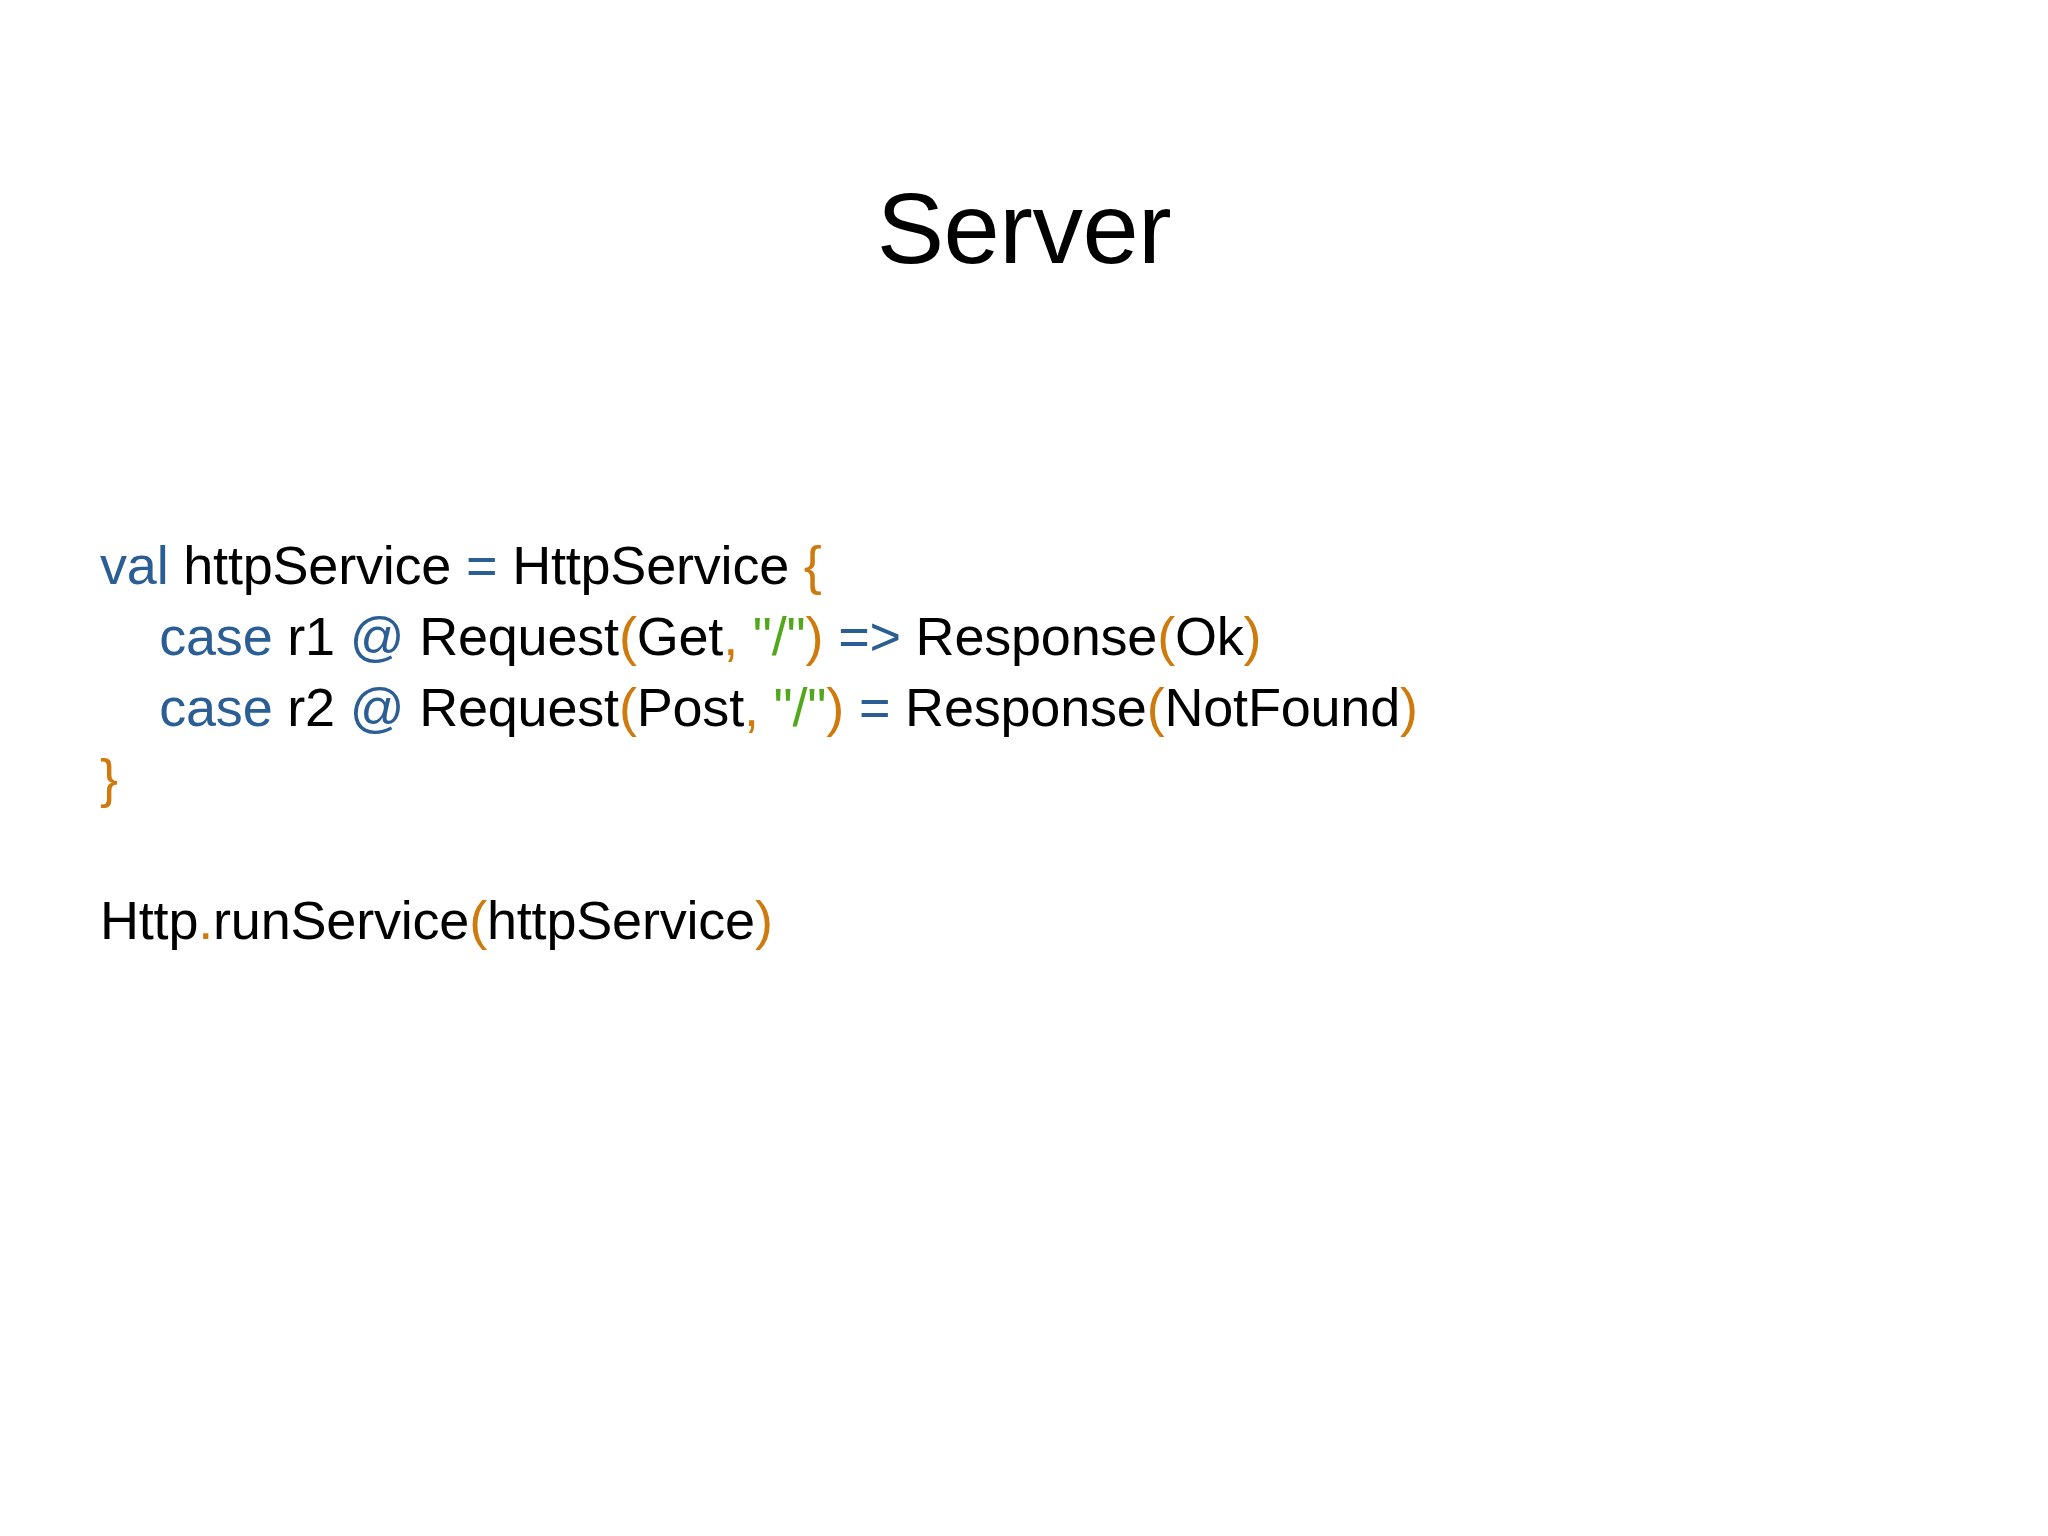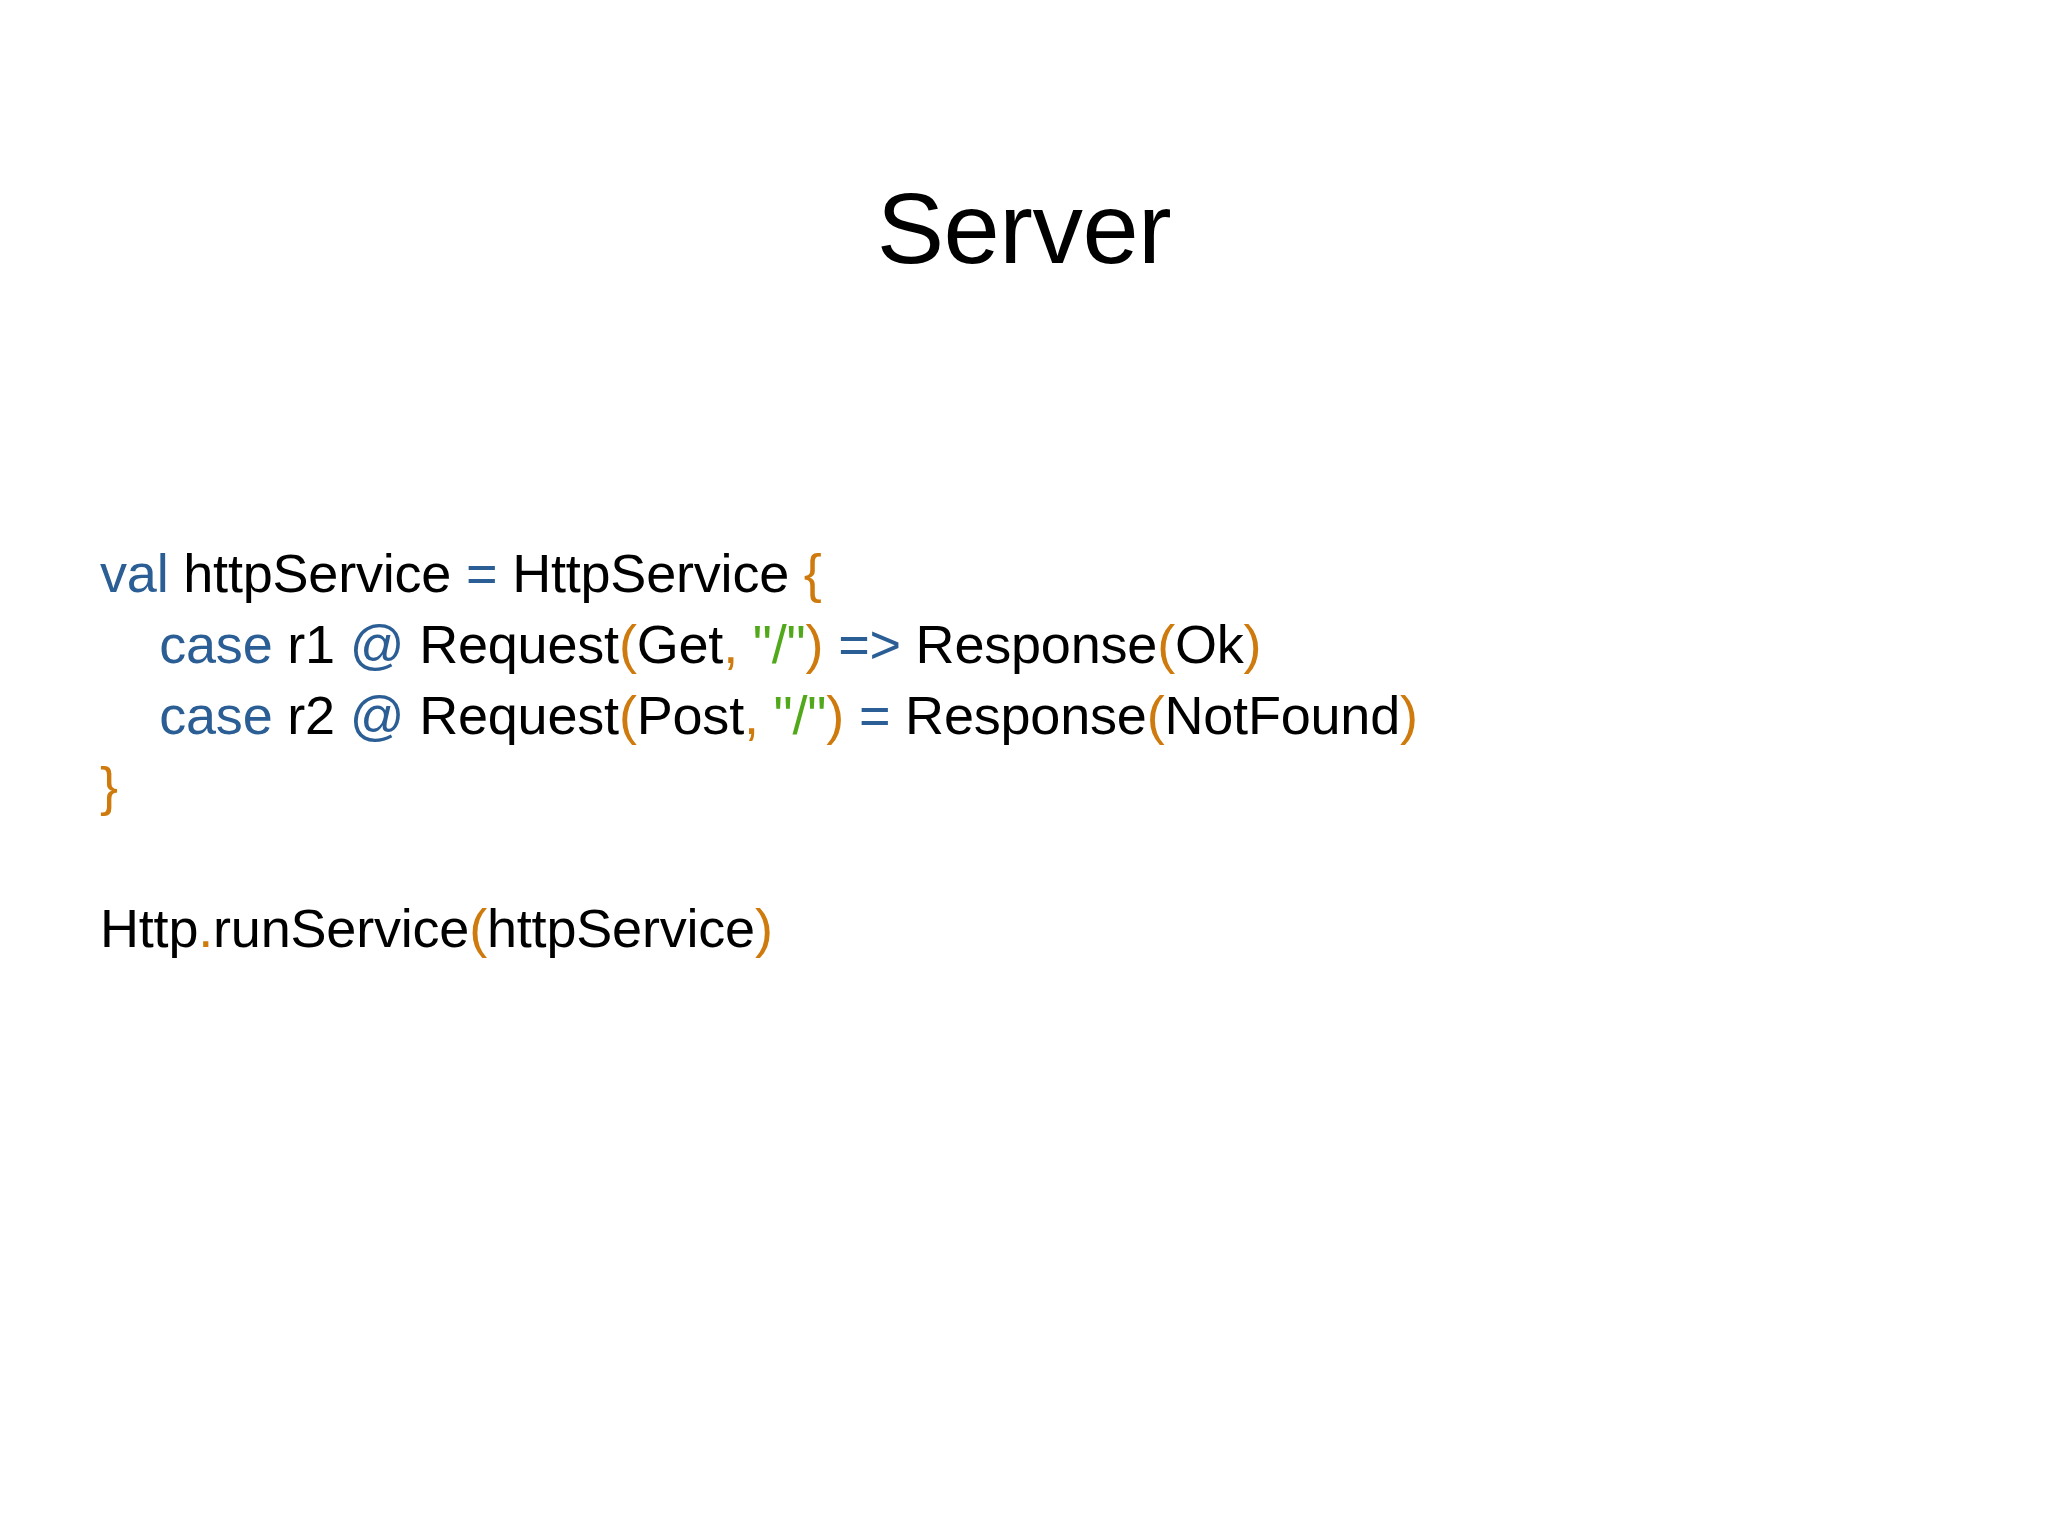--- a/index.html
+++ b/index.html
@@ -45,21 +45,20 @@
     left: 100px;
     top: 530px;
     width: 1880px;
     font-family: "Liberation Sans", sans-serif;
     font-size: 54px;
     font-weight: 400;
     line-height: 71px;
     color: #000000;
     white-space: pre;
     letter-spacing: -0.2px;
-    margin-top: 8px;
   }
   .code-line {
     display: block;
     min-height: 71px;
     white-space: pre;
   }
   .code-line.blank {
     min-height: 71px;
   }
 

